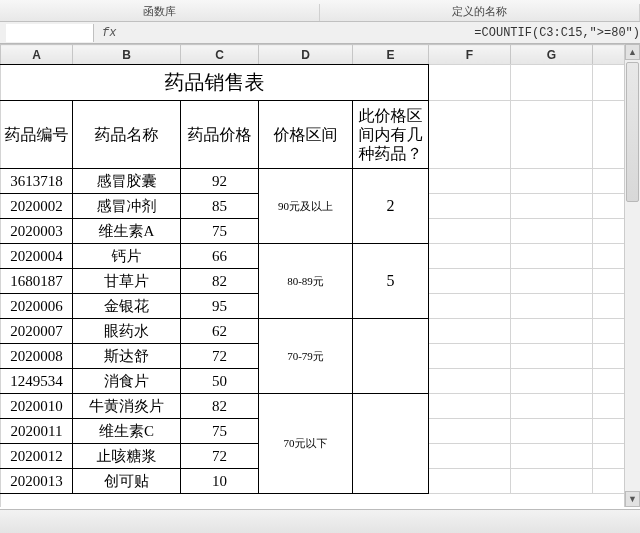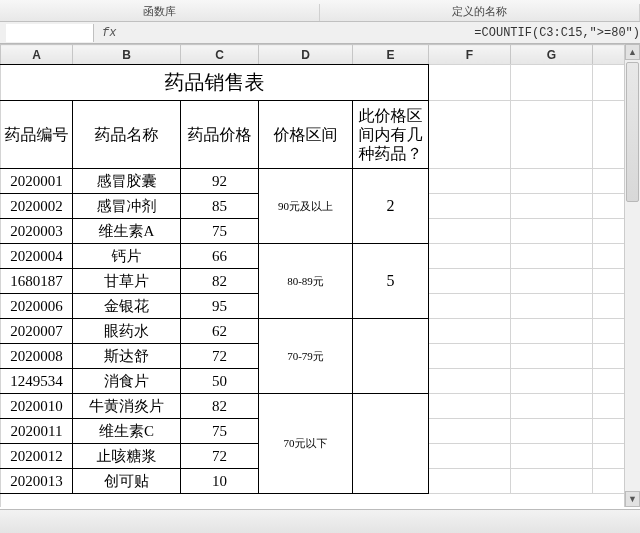--- a/index.html
+++ b/index.html
@@ -242,21 +242,21 @@
       <td class="cell hdr-cell btop bbot brgt blft">价格区间</td>
       <td class="cell hdr-cell btop bbot brgt blft" style="white-space:normal;">此价格区间内有几种药品？</td>
       <td class="cell"></td>
       <td class="cell"></td>
       <td class="cell"></td>
     </tr>
 
     </tbody>
       <tbody id="data-rows">
         <tr>
-          <td class="cell data-cell brgt bbot">2020001</td>
+          <td class="cell data-cell brgt bbot">3613718</td>
           <td class="cell data-cell blft brgt bbot">感冒胶囊</td>
           <td class="cell data-cell blft brgt bbot">92</td>
           <td rowspan="3" class="cell range-cell blft brgt bbot" style="white-space: normal;">90元及以上</td>
           <td rowspan="3" class="cell count-cell blft brgt bbot">2</td>
           <td class="cell"></td>
           <td class="cell"></td>
           <td class="cell"></td>
         </tr>
         <tr>
           <td class="cell data-cell brgt bbot">2020002</td>

